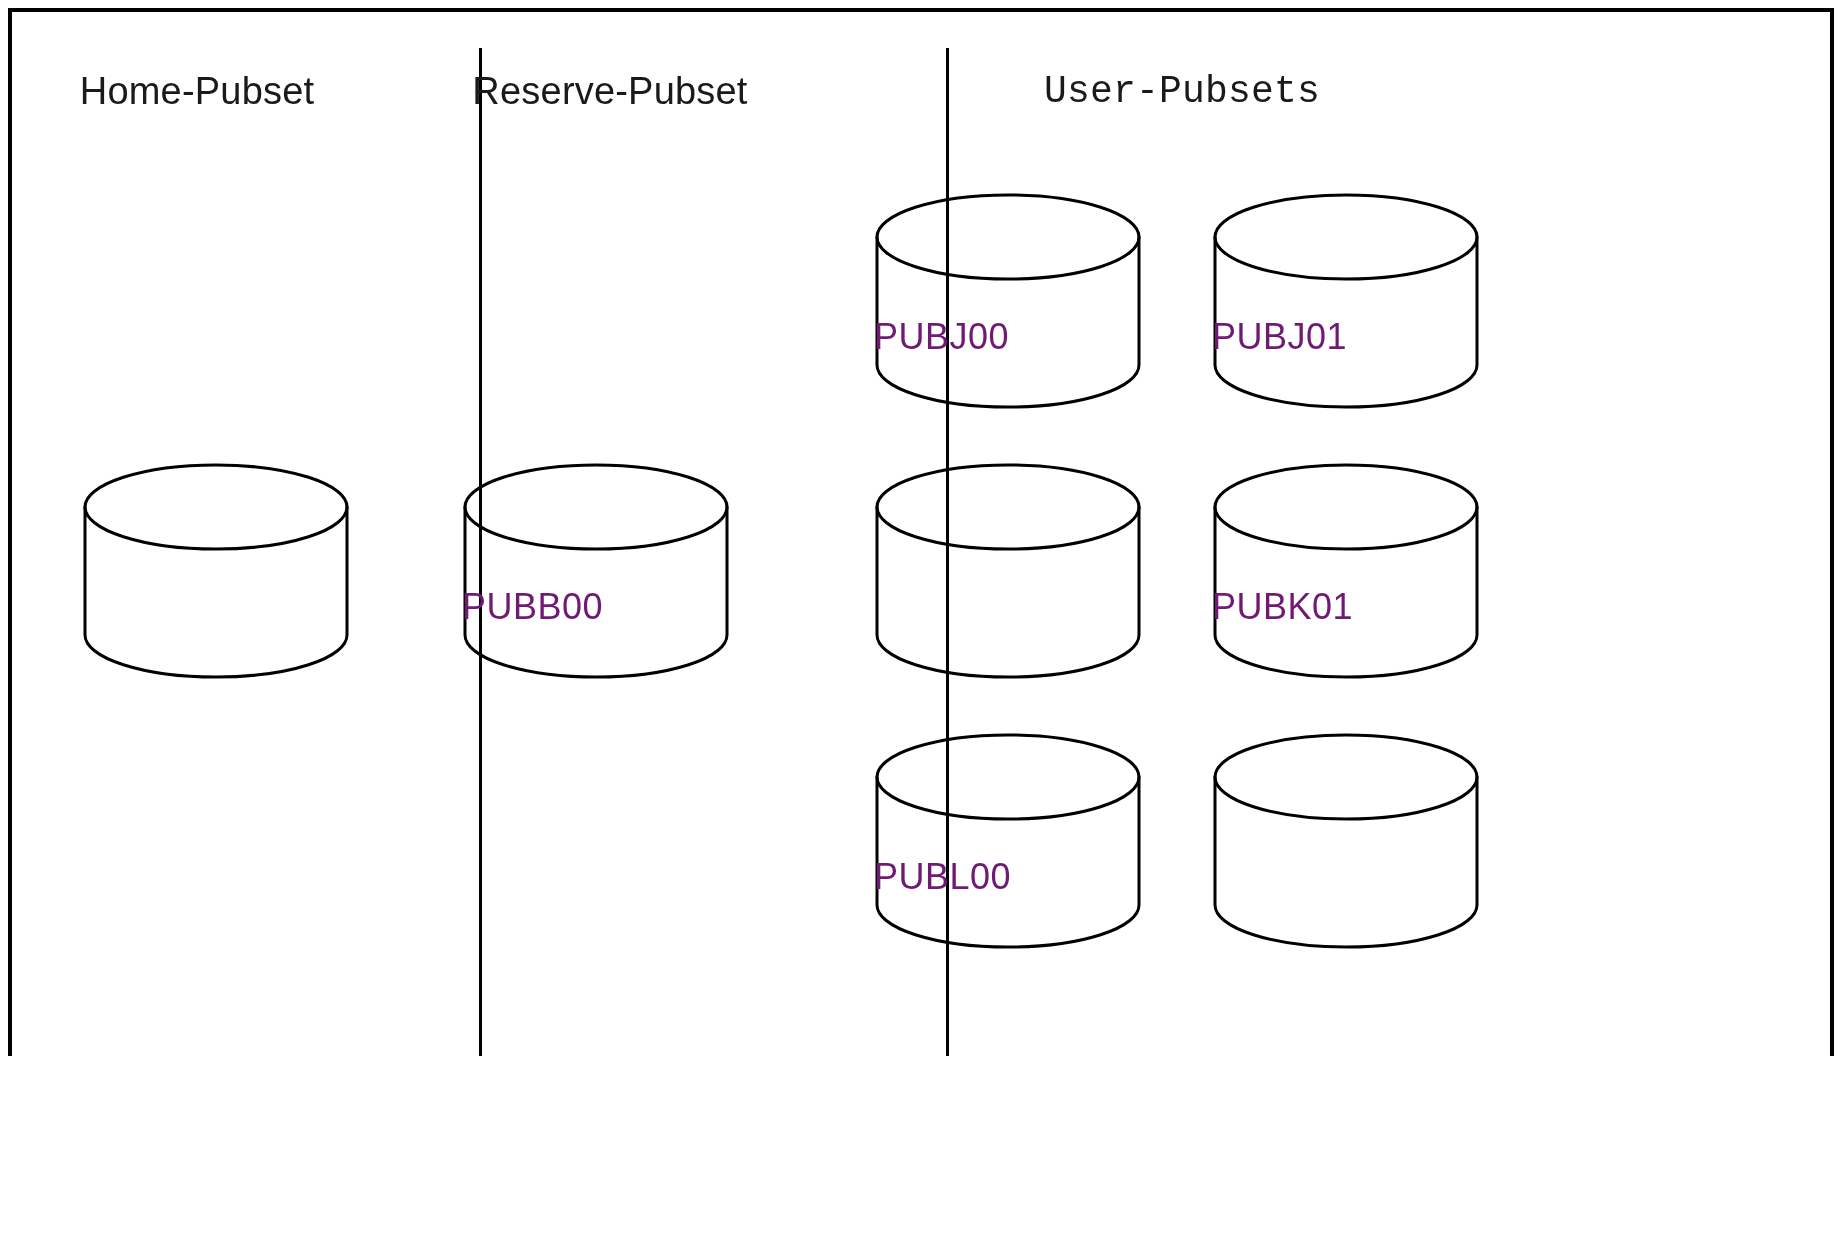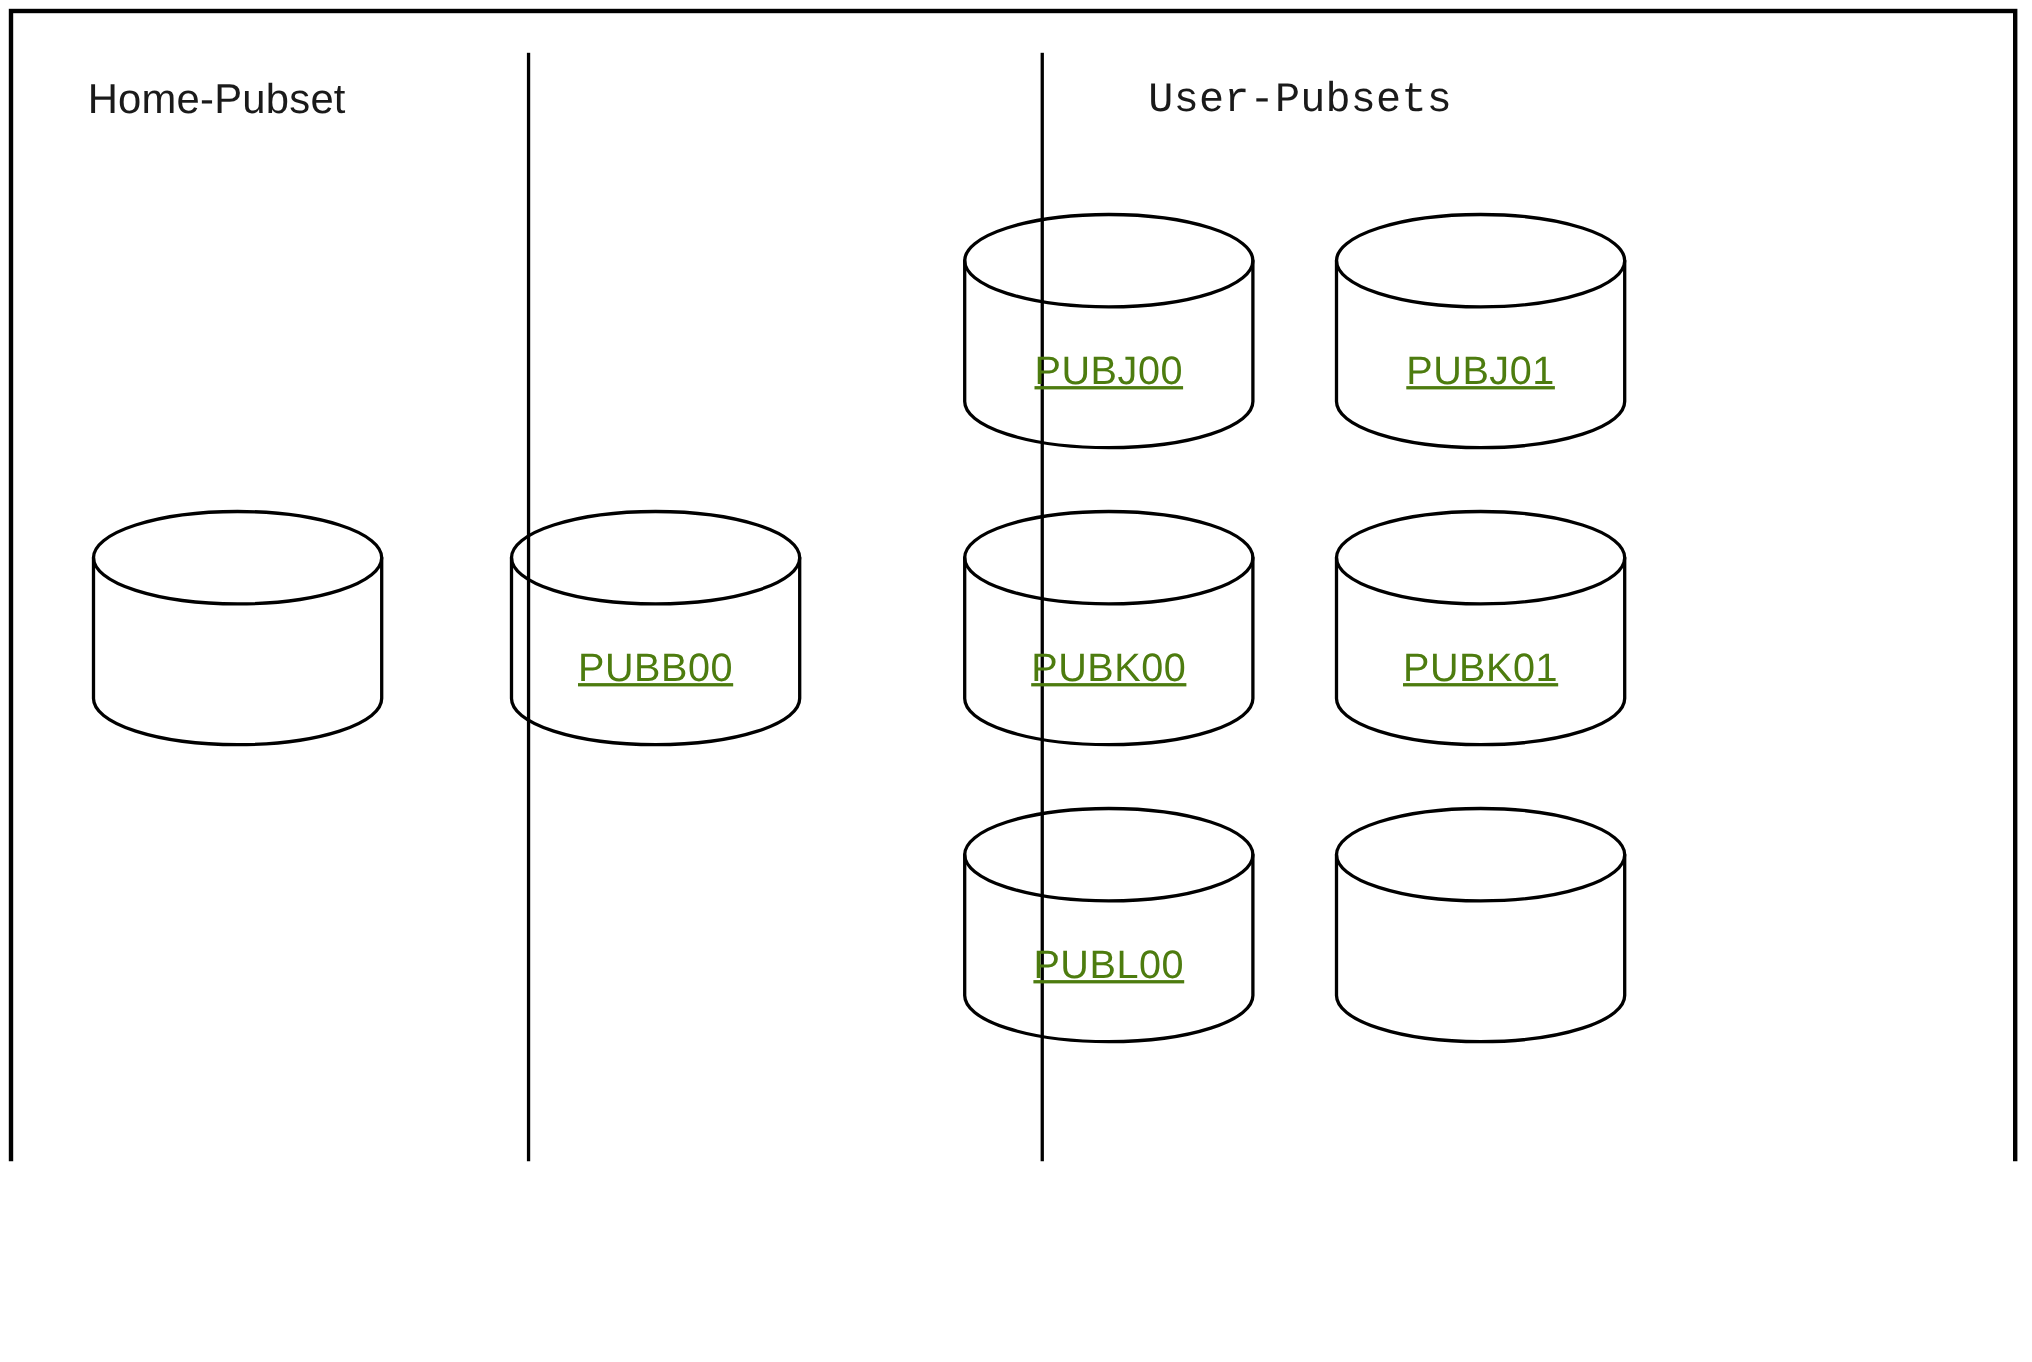--- a/index.html
+++ b/index.html
@@ -59,40 +59,39 @@
     left: 0;
     top: 0;
     display: block;
     overflow: visible;
   }
   .cyl-label {
     position: absolute;
     left: 0;
     width: 100%;
     top: 124px;
-    text-align: center;
     font-size: 36px;
-    color: #4d7c0f;
+    color: #701a75;
     letter-spacing: 0.5px;
     white-space: nowrap;
     pointer-events: none;
-    text-decoration: underline;
   }
 </style>
 </head>
 <body>
 
 <div id="canvas">
 
   <div class="frame"></div>
 
   <div class="divider" id="divider-1"></div>
   <div class="divider" id="divider-2"></div>
 
   <div class="column-header" id="header-home">Home-Pubset</div>
+  <div class="column-header" id="header-reserve">Reserve-Pubset</div>
   <div class="column-header" id="header-user">User-Pubsets</div>
 
   <div id="cylinder-layer">
       <div class="cylinder" style="left: 82px; top: 462px;">
         <svg width="268" height="218" viewBox="0 0 268 218">
           <path d="M 3 45 L 3 173 A 131 42 0 0 0 265 173 L 265 45" fill="none" stroke="#000000" stroke-width="3" stroke-linecap="round"></path>
           <ellipse cx="134" cy="45" rx="131" ry="42" fill="none" stroke="#000000" stroke-width="3"></ellipse>
         </svg>
       </div>
       <div class="cylinder" style="left: 462px; top: 462px;">
@@ -114,21 +113,20 @@
           <path d="M 3 45 L 3 173 A 131 42 0 0 0 265 173 L 265 45" fill="none" stroke="#000000" stroke-width="3" stroke-linecap="round"></path>
           <ellipse cx="134" cy="45" rx="131" ry="42" fill="none" stroke="#000000" stroke-width="3"></ellipse>
         </svg>
         <div class="cyl-label">PUBJ01</div>
       </div>
       <div class="cylinder" style="left: 874px; top: 462px;">
         <svg width="268" height="218" viewBox="0 0 268 218">
           <path d="M 3 45 L 3 173 A 131 42 0 0 0 265 173 L 265 45" fill="none" stroke="#000000" stroke-width="3" stroke-linecap="round"></path>
           <ellipse cx="134" cy="45" rx="131" ry="42" fill="none" stroke="#000000" stroke-width="3"></ellipse>
         </svg>
-        <div class="cyl-label">PUBK00</div>
       </div>
       <div class="cylinder" style="left: 1212px; top: 462px;">
         <svg width="268" height="218" viewBox="0 0 268 218">
           <path d="M 3 45 L 3 173 A 131 42 0 0 0 265 173 L 265 45" fill="none" stroke="#000000" stroke-width="3" stroke-linecap="round"></path>
           <ellipse cx="134" cy="45" rx="131" ry="42" fill="none" stroke="#000000" stroke-width="3"></ellipse>
         </svg>
         <div class="cyl-label">PUBK01</div>
       </div>
       <div class="cylinder" style="left: 874px; top: 732px;">
         <svg width="268" height="218" viewBox="0 0 268 218">

